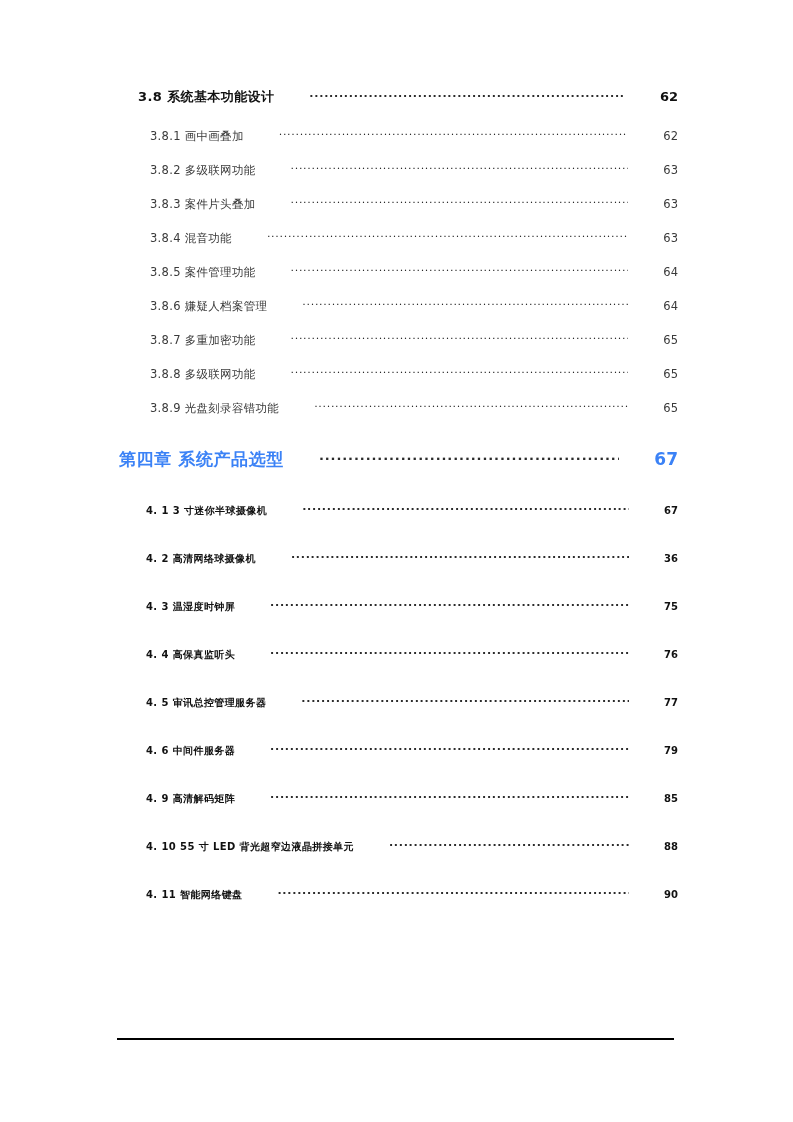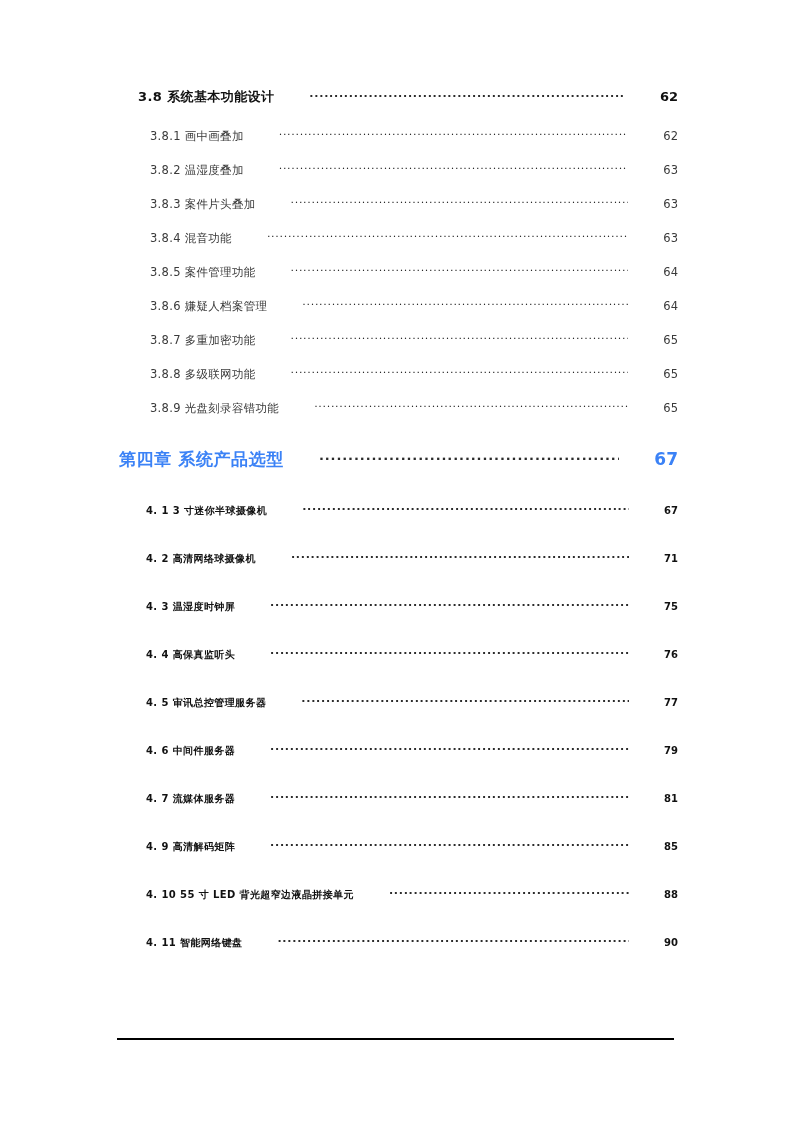--- a/index.html
+++ b/index.html
@@ -138,21 +138,21 @@
         <span class="toc-label">3.8  系统基本功能设计</span>
         <span class="toc-leader"></span>
         <span class="toc-page">62</span>
       </div>
       <div class="toc-row lvl3">
         <span class="toc-label">3.8.1  画中画叠加</span>
         <span class="toc-leader"></span>
         <span class="toc-page">62</span>
       </div>
       <div class="toc-row lvl3">
-        <span class="toc-label">3.8.2  温湿度叠加</span>
+        <span class="toc-label">3.8.2  多级联网功能</span>
         <span class="toc-leader"></span>
         <span class="toc-page">63</span>
       </div>
       <div class="toc-row lvl3">
         <span class="toc-label">3.8.3  案件片头叠加</span>
         <span class="toc-leader"></span>
         <span class="toc-page">63</span>
       </div>
       <div class="toc-row lvl3">
         <span class="toc-label">3.8.4  混音功能</span>
@@ -190,46 +190,41 @@
         <span class="toc-page">67</span>
       </div>
       <div class="toc-row lvl2">
         <span class="toc-label">4. 1  3 寸迷你半球摄像机</span>
         <span class="toc-leader"></span>
         <span class="toc-page">67</span>
       </div>
       <div class="toc-row lvl2">
         <span class="toc-label">4. 2  高清网络球摄像机</span>
         <span class="toc-leader"></span>
-        <span class="toc-page">71</span>
+        <span class="toc-page">36</span>
       </div>
       <div class="toc-row lvl2">
         <span class="toc-label">4. 3  温湿度时钟屏</span>
         <span class="toc-leader"></span>
         <span class="toc-page">75</span>
       </div>
       <div class="toc-row lvl2">
         <span class="toc-label">4. 4  高保真监听头</span>
         <span class="toc-leader"></span>
         <span class="toc-page">76</span>
       </div>
       <div class="toc-row lvl2">
         <span class="toc-label">4. 5  审讯总控管理服务器</span>
         <span class="toc-leader"></span>
         <span class="toc-page">77</span>
       </div>
       <div class="toc-row lvl2">
         <span class="toc-label">4. 6  中间件服务器</span>
         <span class="toc-leader"></span>
         <span class="toc-page">79</span>
-      </div>
-      <div class="toc-row lvl2">
-        <span class="toc-label">4. 7  流媒体服务器</span>
-        <span class="toc-leader"></span>
-        <span class="toc-page">81</span>
       </div>
       <div class="toc-row lvl2">
         <span class="toc-label">4. 9  高清解码矩阵</span>
         <span class="toc-leader"></span>
         <span class="toc-page">85</span>
       </div>
       <div class="toc-row lvl2">
         <span class="toc-label">4. 10  55 寸 LED 背光超窄边液晶拼接单元</span>
         <span class="toc-leader"></span>
         <span class="toc-page">88</span>

